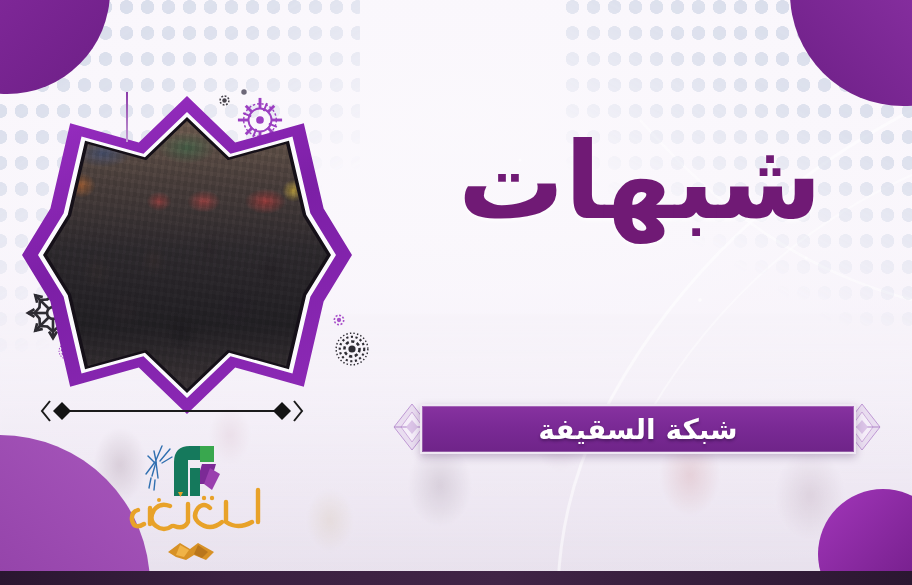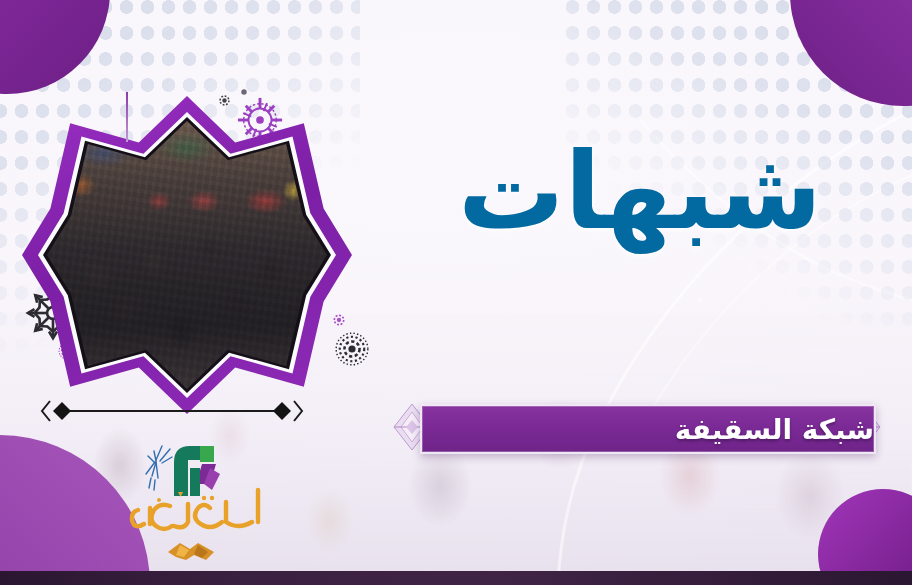--- a/index.html
+++ b/index.html
@@ -126,36 +126,35 @@
   }
 
   
   .orn{position:absolute;}
 
   
   .headline{
     position:absolute;right:62px;top:128px;width:420px;
     text-align:center;direction:rtl;
     font-family:"DejaVu Sans","Liberation Sans",sans-serif;
-    font-weight:700;color:#0369a1;
+    font-weight:700;color:#701a75;
     line-height:1.02;
     text-shadow:0 2px 5px rgba(255,255,255,.85);
-    margin-top:10px;
   }
   .headline .l1{display:block;font-size:106px;letter-spacing:-2px;}
   .headline .l2{display:block;font-size:100px;letter-spacing:-2px;margin-top:-4px;}
 
   
   .banner{
     position:absolute;left:420px;top:404px;width:432px;height:46px;
     background:linear-gradient(180deg,#8732a0 0%,#7a2a95 45%,#6f2489 100%);
     border:2px solid #efe7f3;
     box-shadow:0 3px 8px rgba(70,25,90,.28), inset 0 0 0 1px rgba(255,255,255,.25);
-    display:flex;align-items:center;
-    direction:rtl;z-index:10;padding-left:20px;
+    display:flex;align-items:center;justify-content:center;
+    direction:rtl;z-index:10;
   }
   .banner-text{
     font-family:"DejaVu Sans","Liberation Sans",sans-serif;
     font-weight:700;font-size:28px;color:#fff;letter-spacing:1px;
     text-shadow:0 2px 3px rgba(40,10,55,.45);
   }
   .banner-cap{
     position:absolute;top:398px;width:40px;height:58px;z-index:9;
   }
   .cap-left{left:392px;}

